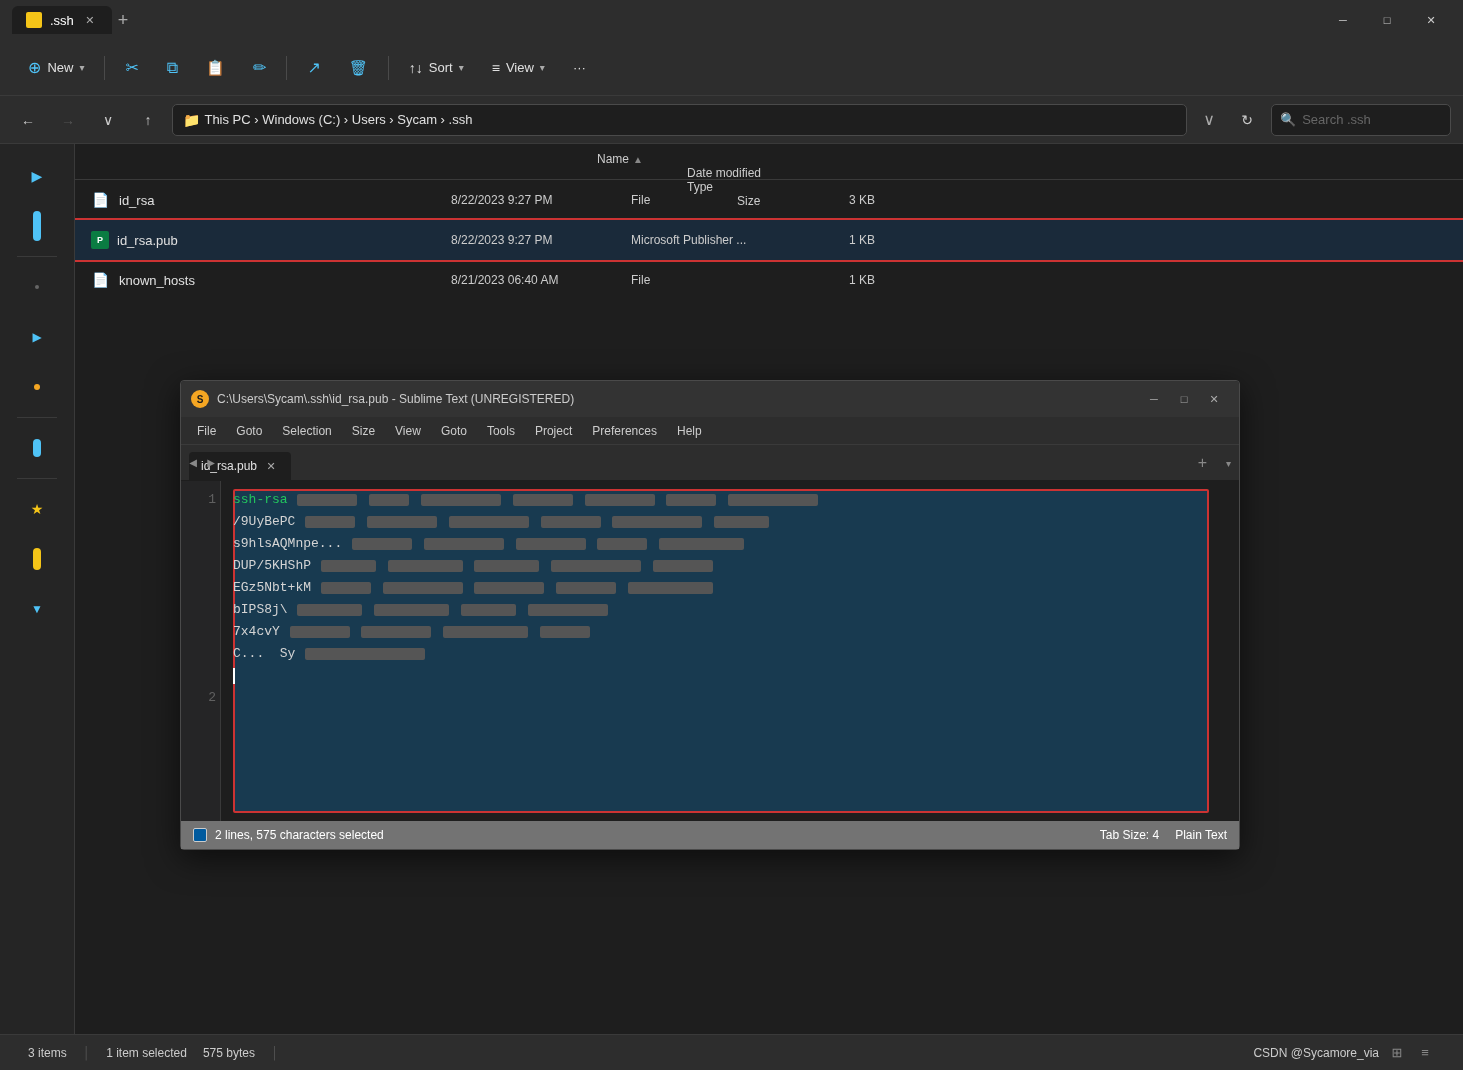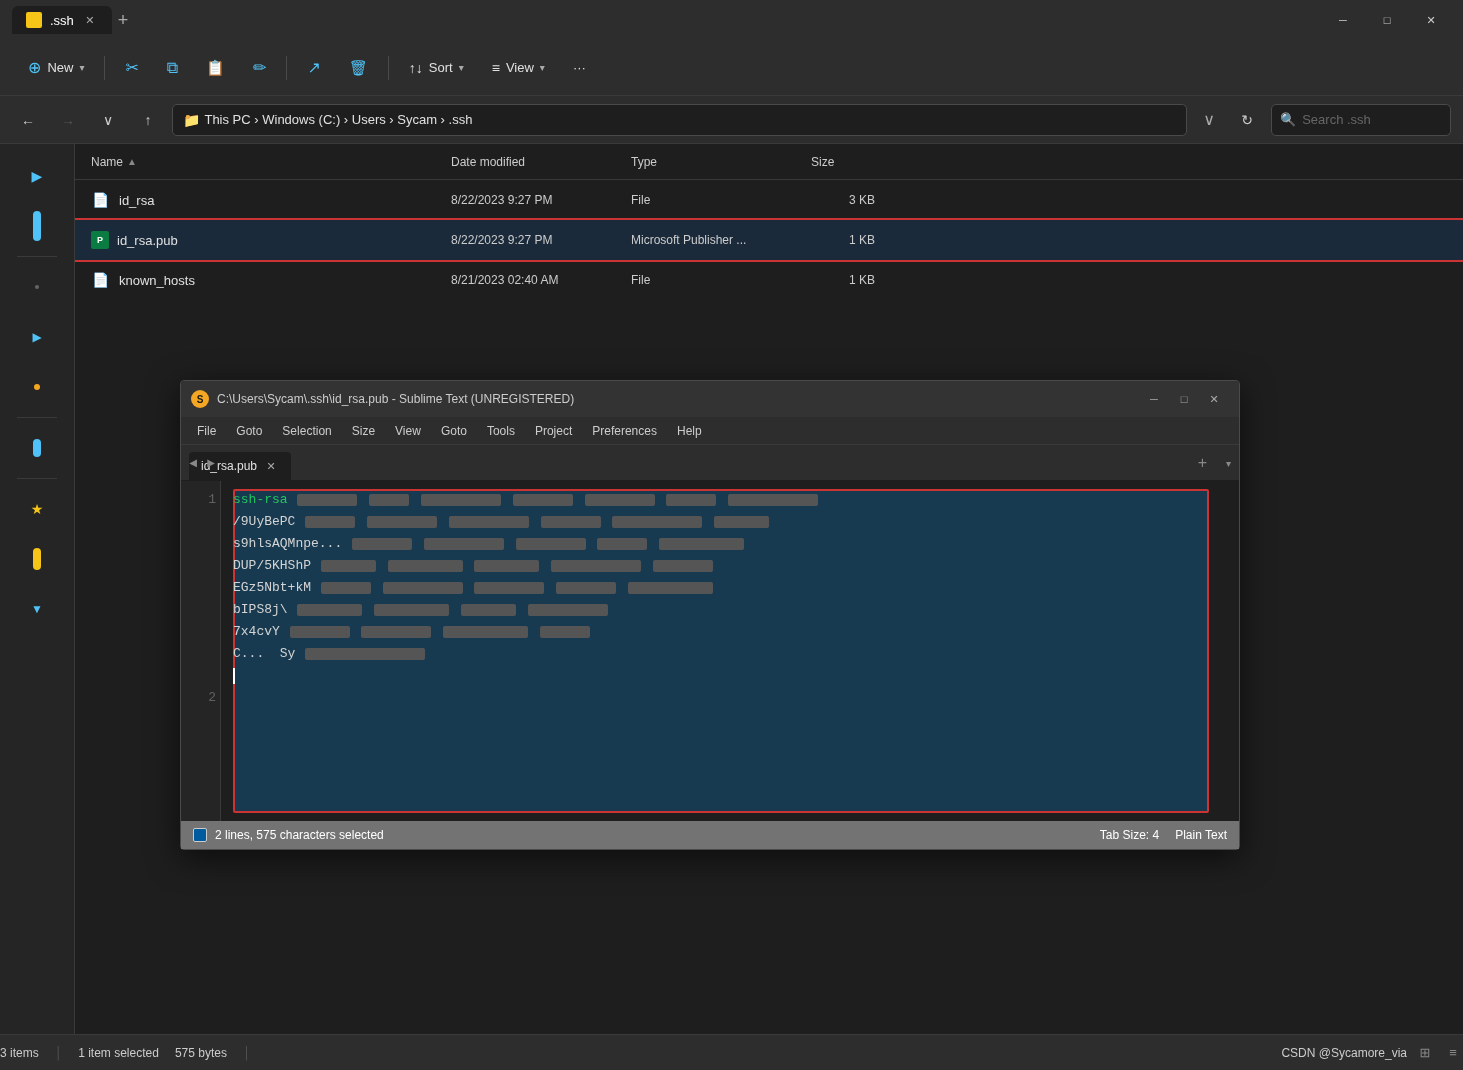--- a/index.html
+++ b/index.html
@@ -243,20 +243,21 @@
     .file-list-header {
       display: flex;
       align-items: center;
       height: 36px;
       border-bottom: 1px solid #3a3a3a;
       padding: 8px 8px;
       position: sticky;
       top: 0;
       background: #1e1e1e;
       z-index: 1;
+      flex-direction: column;
     }
     .col-name {
       width: 360px;
       color: #ccc;
       font-size: 12px;
       padding: 0 8px;
       display: flex;
       align-items: center;
       gap: 4px;
     }
@@ -527,21 +528,21 @@
       font-size: 12px;
     }
 
     
     .bottom-status {
       height: 36px;
       background: #2d2d2d;
       border-top: 1px solid #3a3a3a;
       display: flex;
       align-items: center;
-      padding: 0 0;
+      padding: 0 28px;
       color: #ccc;
       font-size: 12px;
       gap: 16px;
       position: absolute;
       bottom: 0;
       left: 0;
       right: 0;
       text-align: center;
     }
     .status-sep { color: #555; }
@@ -702,21 +703,21 @@
       <div class="file-date-cell">8/22/2023 9:27 PM</div>
       <div class="file-type-cell">Microsoft Publisher ...</div>
       <div class="file-size-cell">1 KB</div>
     </div>
 
     <div class="file-row">
       <div class="file-name-cell">
         <span class="file-icon-txt">📄</span>
         <span>known_hosts</span>
       </div>
-      <div class="file-date-cell">8/21/2023 02:40 AM</div>
+      <div class="file-date-cell">8/21/2023 06:40 AM</div>
       <div class="file-type-cell">File</div>
       <div class="file-size-cell">1 KB</div>
     </div>
   </div>
 </div>
 
 <div class="sublime-window">
 
   <div class="sublime-title-bar">
     <div class="sublime-title-icon">S</div>

